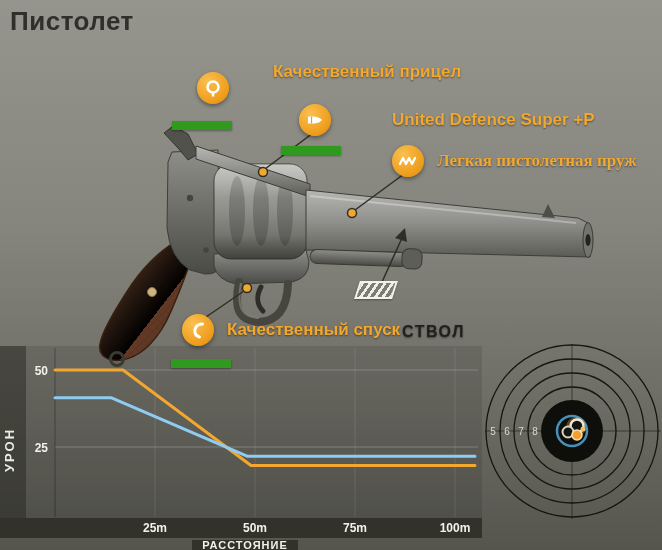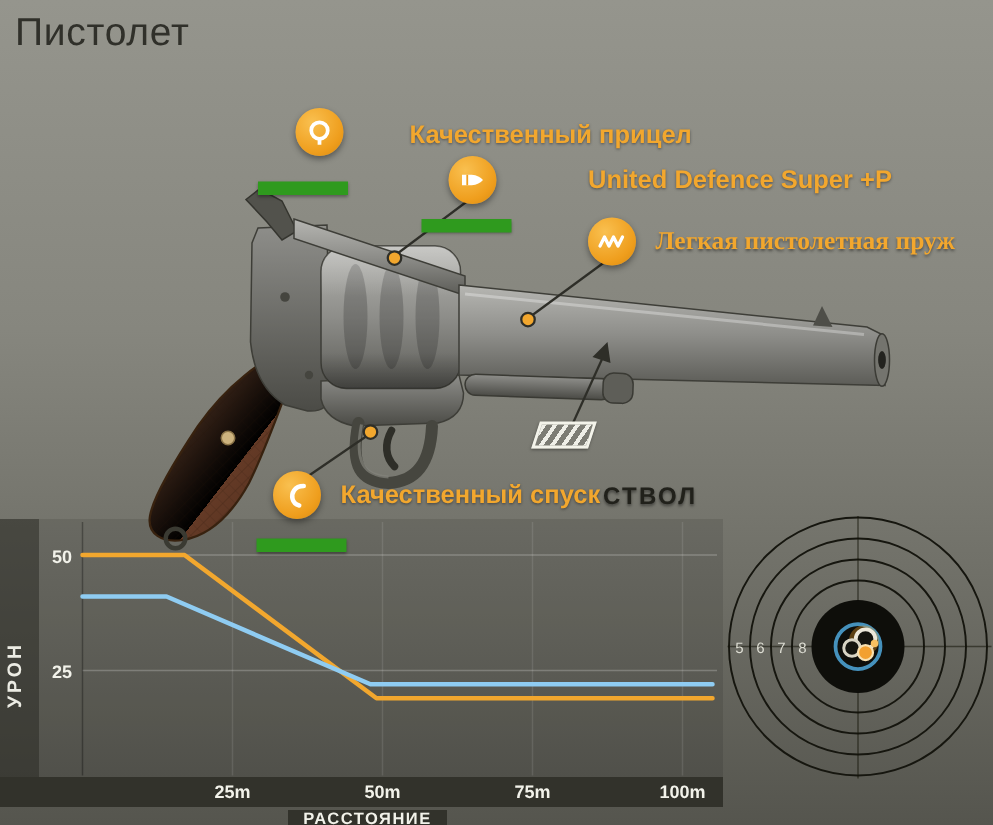--- a/index.html
+++ b/index.html
@@ -3,38 +3,38 @@
 <meta charset="utf-8">
 <style>
   html,body{margin:0;padding:0;}
   body{
     width:662px;height:550px;overflow:hidden;position:relative;
     font-family:"Liberation Sans",sans-serif;
     background:linear-gradient(180deg,#95958d 0%,#86867e 40%,#6e6e66 72%,#55554e 100%);
   }
   .abs{position:absolute;}
   #page-title{
-    left:10px;top:6px;font-size:26px;font-weight:400;color:#30302a;
+    left:10px;top:6px;font-size:26px;font-weight:700;color:#30302a;
     letter-spacing:.5px;z-index:5;
   }
   .callout-label{
     font-size:17px;font-weight:700;color:#f2a72e;white-space:nowrap;
     text-shadow:0 1px 2px rgba(0,0,0,.45);z-index:5;
   }
   .callout-icon{
     width:32px;height:32px;border-radius:50%;
     background:radial-gradient(circle at 35% 30%,#f9c050,#ef9e1d 65%,#d8890f);
     box-shadow:0 2px 4px rgba(0,0,0,.4);
     display:flex;align-items:center;justify-content:center;z-index:5;
   }
   .green-bar{
     width:60px;height:9px;background:#2f9a1e;
     box-shadow:0 1px 2px rgba(0,0,0,.35);z-index:5;
   }
-  .c-sight-icon{left:197px;top:72px;} .c-sight-label{left:247px;top:80px;padding-left:26px;} .c-sight-bar{left:172px;top:121px;}
+  .c-sight-icon{left:197px;top:72px;} .c-sight-label{left:247px;top:62px;padding-left:26px;} .c-sight-bar{left:172px;top:121px;}
   .c-ammo-icon{left:299px;top:104px;} .c-ammo-label{left:344px;top:110px;padding-left:48px;} .c-ammo-bar{left:281px;top:146px;}
   .c-spring-icon{left:392px;top:145px;} .c-spring-label{left:437px;top:151px;font-family:Liberation Serif, serif;}
   .c-trigger-icon{left:182px;top:314px;} .c-trigger-label{left:227px;top:320px;} .c-trigger-bar{left:171px;top:359px;}
   .barrel-hatch{
     left:357px;top:281px;width:34px;height:14px;transform:skewX(-18deg);
     border:2px solid #f3f3ea;z-index:5;
     background:repeating-linear-gradient(110deg,rgba(245,245,238,.95) 0 3px,rgba(0,0,0,0) 3px 7px);
     box-shadow:0 1px 2px rgba(0,0,0,.35);
   }
   .barrel-label{

